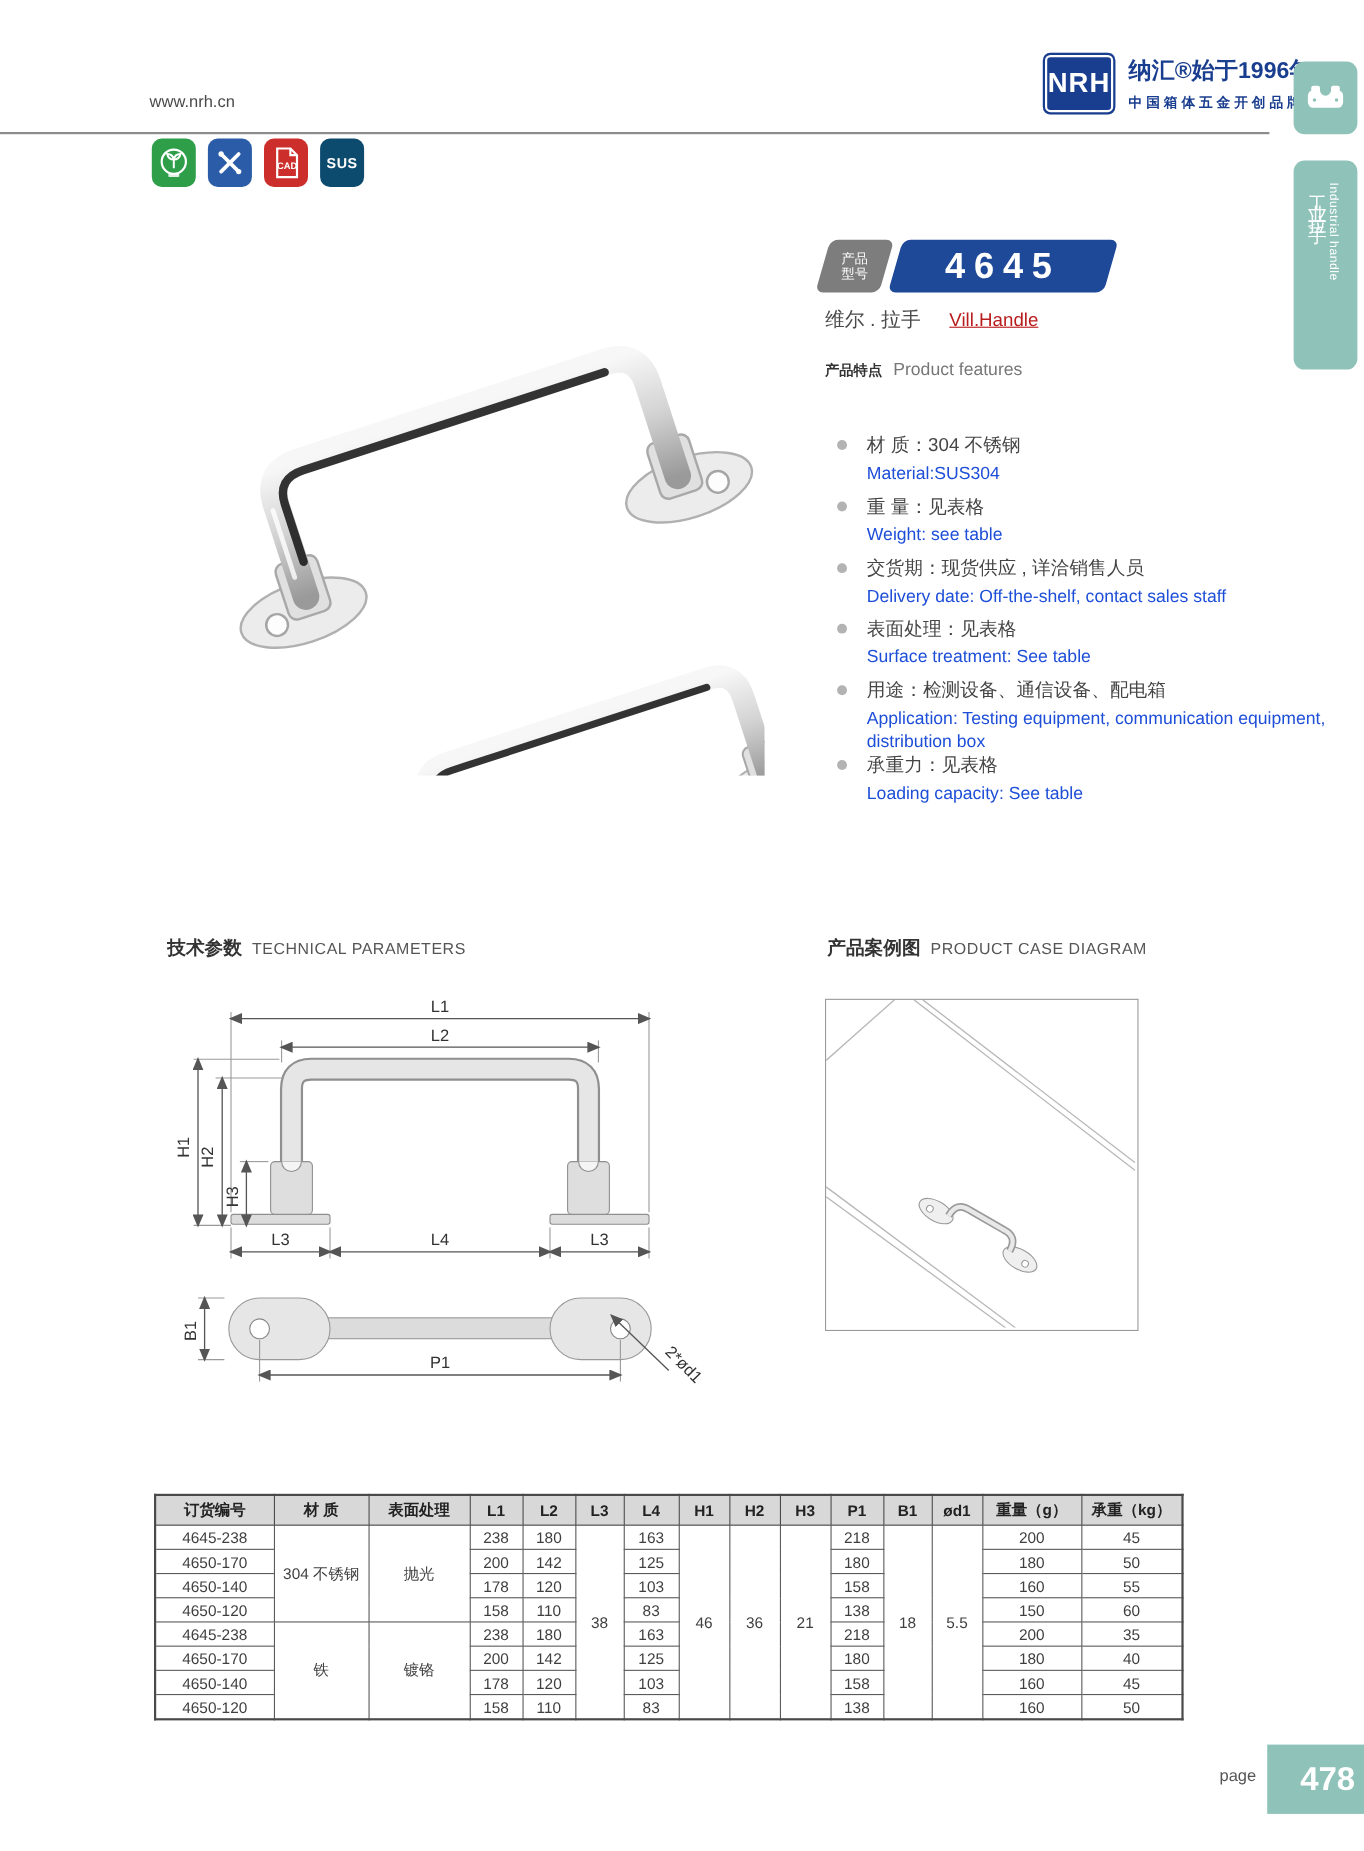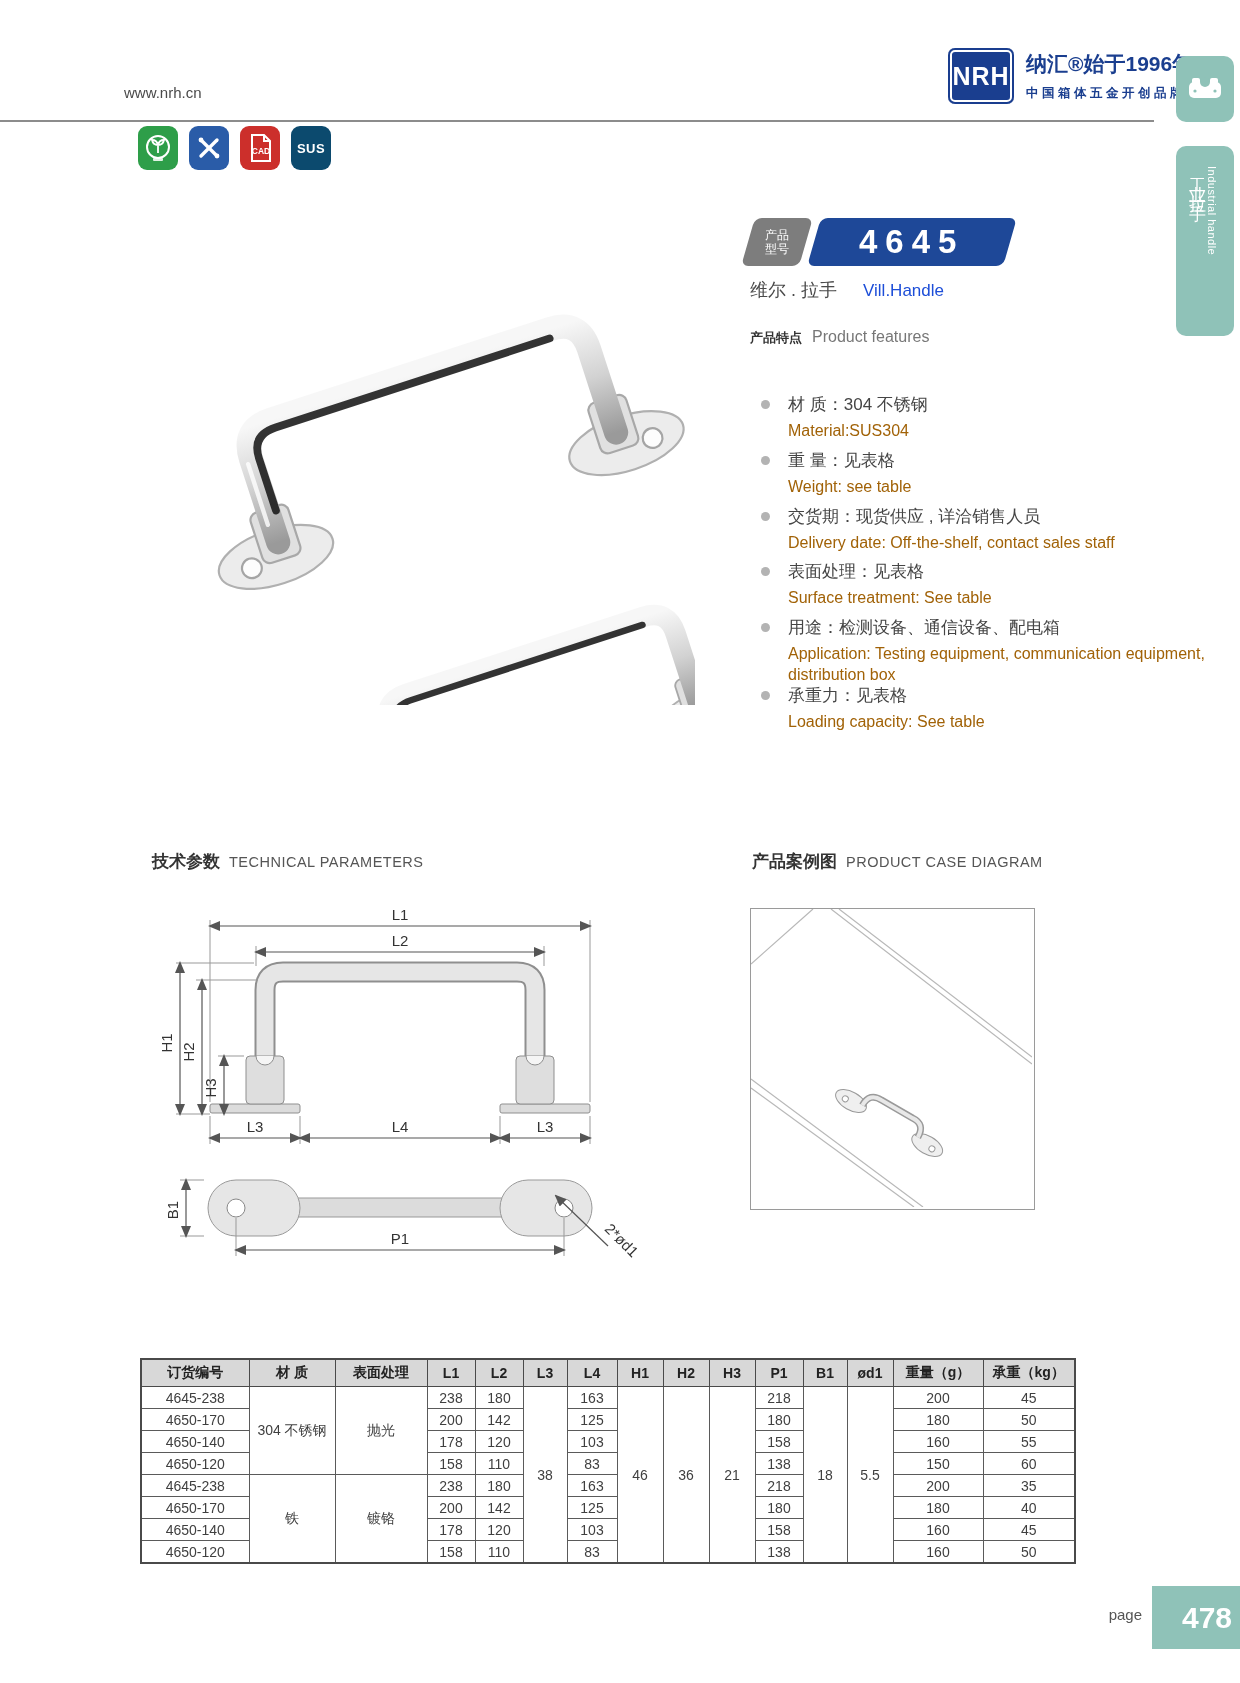--- a/index.html
+++ b/index.html
@@ -1,20 +1,20 @@
 <!DOCTYPE html>
 <html><head>
 <meta charset="utf-8">
 <style>
   html,body{margin:0;padding:0;background:#fff;}
   body{width:1240px;height:1683px;position:relative;font-family:"Liberation Sans","DejaVu Sans",sans-serif;color:#333;overflow:hidden;}
   .abs{position:absolute;}
 
   
-  .url{left:124px;top:84px;font-size:15px;color:#4a4a4a;}
+  .url{left:136px;top:84px;font-size:15px;color:#4a4a4a;}
   .rule{left:0;top:120px;width:1154px;height:2px;background:#8c8c8c;}
   .logo-box{left:948px;top:48px;width:66px;height:56px;background:#1a3e8f;border-radius:7px;display:flex;align-items:center;justify-content:center;color:#fff;font-weight:bold;font-size:25px;letter-spacing:1px;box-shadow:inset 0 0 0 2px #1a3e8f, inset 0 0 0 4px #fff;}
   .brand{left:1026px;top:50px;width:200px;color:#1a3e8f;}
   .brand .l1{font-size:21px;font-weight:bold;}
   .brand .l2{font-size:12.5px;font-weight:bold;letter-spacing:3.5px;margin-top:7px;}
 
   
   .badges{left:138px;top:126px;display:flex;gap:11px;}
   .badge{width:40px;height:44px;border-radius:9px;display:flex;align-items:center;justify-content:center;color:#fff;font-weight:bold;}
   .badge.green{background:#2e9e49;}
@@ -28,30 +28,30 @@
   .tab2{top:146px;height:190px;}
   .tab2 .zh{position:absolute;left:10px;top:18px;writing-mode:vertical-lr;color:#fff;font-size:17px;letter-spacing:9px;}
   .tab2 .en{position:absolute;left:30px;top:20px;writing-mode:vertical-lr;color:#fff;font-size:11px;letter-spacing:.5px;}
 
   
   .model-gray{left:748px;top:218px;width:58px;height:48px;background:#7d7d7d;transform:skewX(-16deg);border-radius:7px;display:flex;align-items:center;justify-content:center;}
   .model-gray .t{transform:skewX(16deg);color:#fff;font-size:12px;line-height:14px;text-align:center;}
   .model-blue{left:814px;top:218px;width:196px;height:48px;background:#1e4898;transform:skewX(-16deg);border-radius:7px;display:flex;align-items:center;justify-content:center;}
   .model-blue .t{transform:skewX(16deg);color:#fff;font-size:33px;font-weight:bold;letter-spacing:8px;}
   .prod-name{left:750px;top:278px;font-size:18px;color:#4a4a4a;}
-  .prod-name .en{margin-left:26px;color:#1d4ed8;font-size:17px;}
+  .prod-name .en{margin-left:26px;color:#b91c1c;font-size:17px;text-decoration:underline;}
 
   
   .feat-title{left:750px;top:328px;}
   .feat-title .zh{font-size:13px;font-weight:bold;color:#333;}
   .feat-title .en{font-size:16px;color:#777;margin-left:10px;}
   .feat{left:788px;width:430px;margin-top:12px;}
   .feat .dot{position:absolute;left:-27px;top:6px;width:9px;height:9px;border-radius:50%;background:#b3b3b3;}
   .feat .zh{font-size:17px;color:#454545;line-height:22px;}
-  .feat .en{font-size:16px;color:#a16207;line-height:21px;margin-top:4px;}
+  .feat .en{font-size:16px;color:#1d4ed8;line-height:21px;margin-top:4px;}
 
   
   .sec .zh{font-size:17px;font-weight:bold;color:#333;}
   .sec .en{font-size:14.5px;color:#555;margin-left:9px;letter-spacing:.5px;}
 
   
   .case-box{left:750px;top:908px;width:283px;height:300px;border:1px solid #9a9a9a;}
 
   
   .spec-wrap{left:140px;top:1358px;}

